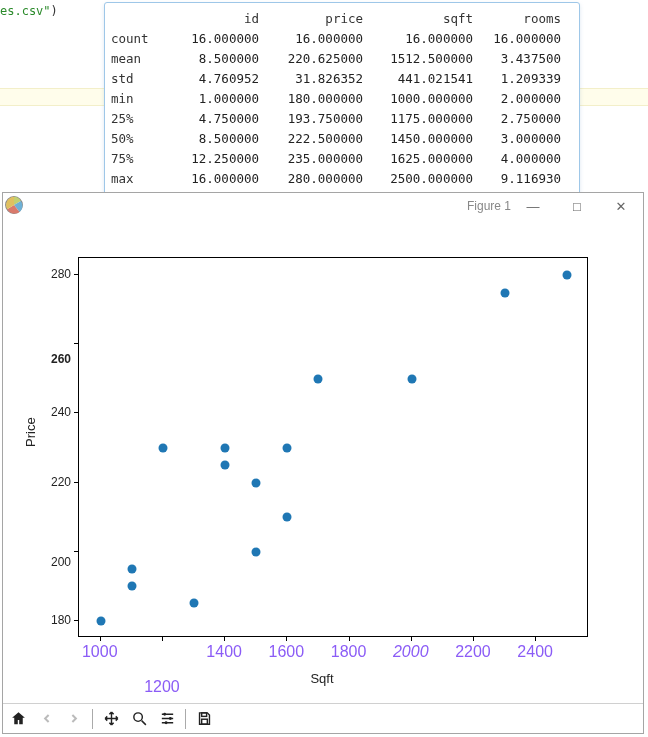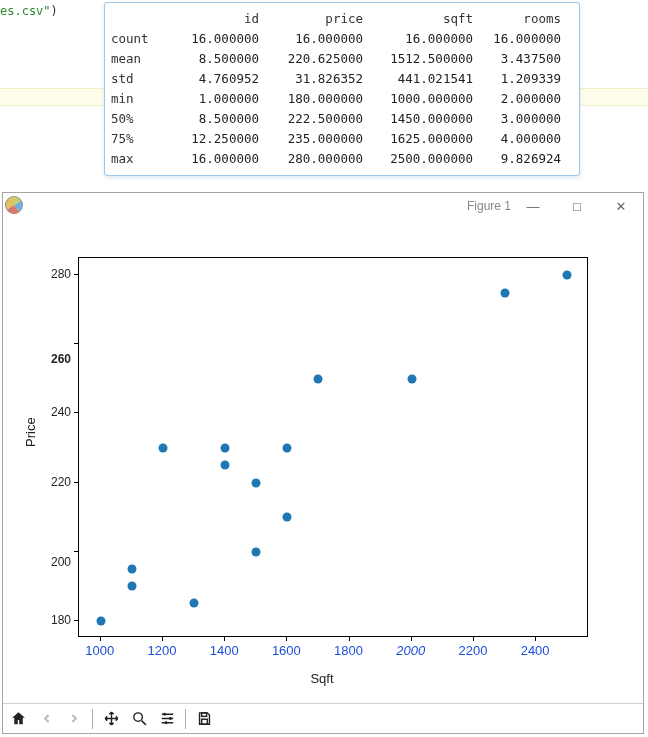--- a/index.html
+++ b/index.html
@@ -29,21 +29,21 @@
   .titlebar{height:26px;display:flex;align-items:center;border-bottom:0;}
   .titlebar .appicon{width:22px;text-align:center;font-size:12px;}
   .titlebar .title{flex:1;color:#888;font-size:12px;text-align:right;}
   .titlebar .winbtn{width:44px;height:26px;display:flex;align-items:center;justify-content:center;color:#666;font-size:13px;}
   .plot-area{position:relative;width:638px;height:484px;background:#fff;}
   .axes{position:absolute;left:75px;top:38px;width:510px;height:380px;border:1px solid #000;box-sizing:border-box;}
   .ylabel{position:absolute;left:20px;top:228px;transform:rotate(-90deg);transform-origin:left top;font-size:13px;color:#222;}
   .xlabel{position:absolute;left:0;width:638px;top:452px;text-align:center;font-size:13px;color:#222;}
   .ytick{position:absolute;right:570px;font-size:12px;color:#222;transform:translateY(-50%);}
   .ytick-mark{position:absolute;width:4px;height:1px;background:#000;left:71px;}
-  .xtick{position:absolute;top:424px;font-size:13px;color:#1d4ed8;transform:translateX(-50%);}
+  .xtick{position:absolute;top:424px;font-size:16px;color:#8b5cf6;transform:translateX(-50%);}
   .xtick-mark{position:absolute;height:4px;width:1px;background:#000;top:418px;}
   .pt{position:absolute;width:9px;height:9px;border-radius:50%;background:#1f77b4;transform:translate(-50%,-50%);}  
   .toolbar{height:29px;border-top:1px solid #d0d0d0;display:flex;align-items:center;padding:0 2px;gap:2px;}
   .tbtn{width:26px;height:26px;display:flex;align-items:center;justify-content:center;color:#222;border-radius:2px;}
   .tbtn svg{width:17px;height:17px;}
   .tsep{width:1px;height:20px;background:#aaa;margin:0 3px;}
 </style>
 </head>
 <body>
 <div class="page">
@@ -60,23 +60,24 @@
     <span class="c1">id</span>
     <span class="c2">price</span>
     <span class="c3">sqft</span>
     <span class="c4">rooms</span>
   </div>
   <div id="stats-body">
         <div class="stats-row"><span class="lab">count</span><span class="c1">16.000000</span><span class="c2">16.000000</span><span class="c3">16.000000</span><span class="c4">16.000000</span></div>
         <div class="stats-row"><span class="lab">mean</span><span class="c1">8.500000</span><span class="c2">220.625000</span><span class="c3">1512.500000</span><span class="c4">3.437500</span></div>
         <div class="stats-row"><span class="lab">std</span><span class="c1">4.760952</span><span class="c2">31.826352</span><span class="c3">441.021541</span><span class="c4">1.209339</span></div>
         <div class="stats-row"><span class="lab">min</span><span class="c1">1.000000</span><span class="c2">180.000000</span><span class="c3">1000.000000</span><span class="c4">2.000000</span></div>
+        <div class="stats-row"><span class="lab">25%</span><span class="c1">4.750000</span><span class="c2">193.750000</span><span class="c3">1175.000000</span><span class="c4">2.750000</span></div>
         <div class="stats-row"><span class="lab">50%</span><span class="c1">8.500000</span><span class="c2">222.500000</span><span class="c3">1450.000000</span><span class="c4">3.000000</span></div>
         <div class="stats-row"><span class="lab">75%</span><span class="c1">12.250000</span><span class="c2">235.000000</span><span class="c3">1625.000000</span><span class="c4">4.000000</span></div>
-        <div class="stats-row"><span class="lab">max</span><span class="c1">16.000000</span><span class="c2">280.000000</span><span class="c3">2500.000000</span><span class="c4">9.826924</span></div>
+        <div class="stats-row"><span class="lab">max</span><span class="c1">16.000000</span><span class="c2">280.000000</span><span class="c3">2500.000000</span><span class="c4">9.116930</span></div>
       </div>
 </div>
 
 <div class="fig-window">
   <div class="titlebar">
     <div class="appicon">
       <svg viewBox="0 0 16 16">
             <circle cx="8" cy="8" r="6" fill="none" stroke="#888" stroke-width="1"></circle>
             <path d="M8 2 A6 6 0 0 1 13 5 L8 8 Z" fill="#c2d070"></path>
             <path d="M13 5 A6 6 0 0 1 12 13 L8 8 Z" fill="#6eb1d6"></path>
@@ -119,21 +120,21 @@
           <div class="ytick" style="top: 262.545px;">220</div>
           <div class="ytick-mark" style="top: 193.455px;"></div>
           <div class="ytick" style="top: 193.455px;">240</div>
           <div class="ytick-mark" style="top: 124.364px;"></div>
           <div class="ytick" style="top: 140px; font-weight: bold;">260</div>
           <div class="ytick-mark" style="top: 55.2727px;"></div>
           <div class="ytick" style="top: 55.2727px;">280</div>
           <div class="xtick-mark" style="left: 96.7683px;"></div>
           <div class="xtick" style="left: 96.7683px;">1000</div>
           <div class="xtick-mark" style="left: 158.963px;"></div>
-          <div class="xtick" style="left: 158.963px;">1200</div>
+          <div class="xtick" style="left: 158.963px; margin-top: 35px;">1200</div>
           <div class="xtick-mark" style="left: 221.159px;"></div>
           <div class="xtick" style="left: 221.159px;">1400</div>
           <div class="xtick-mark" style="left: 283.354px;"></div>
           <div class="xtick" style="left: 283.354px;">1600</div>
           <div class="xtick-mark" style="left: 345.549px;"></div>
           <div class="xtick" style="left: 345.549px;">1800</div>
           <div class="xtick-mark" style="left: 407.744px;"></div>
           <div class="xtick" style="left: 407.744px; font-style: italic;">2000</div>
           <div class="xtick-mark" style="left: 469.939px;"></div>
           <div class="xtick" style="left: 469.939px;">2200</div>

